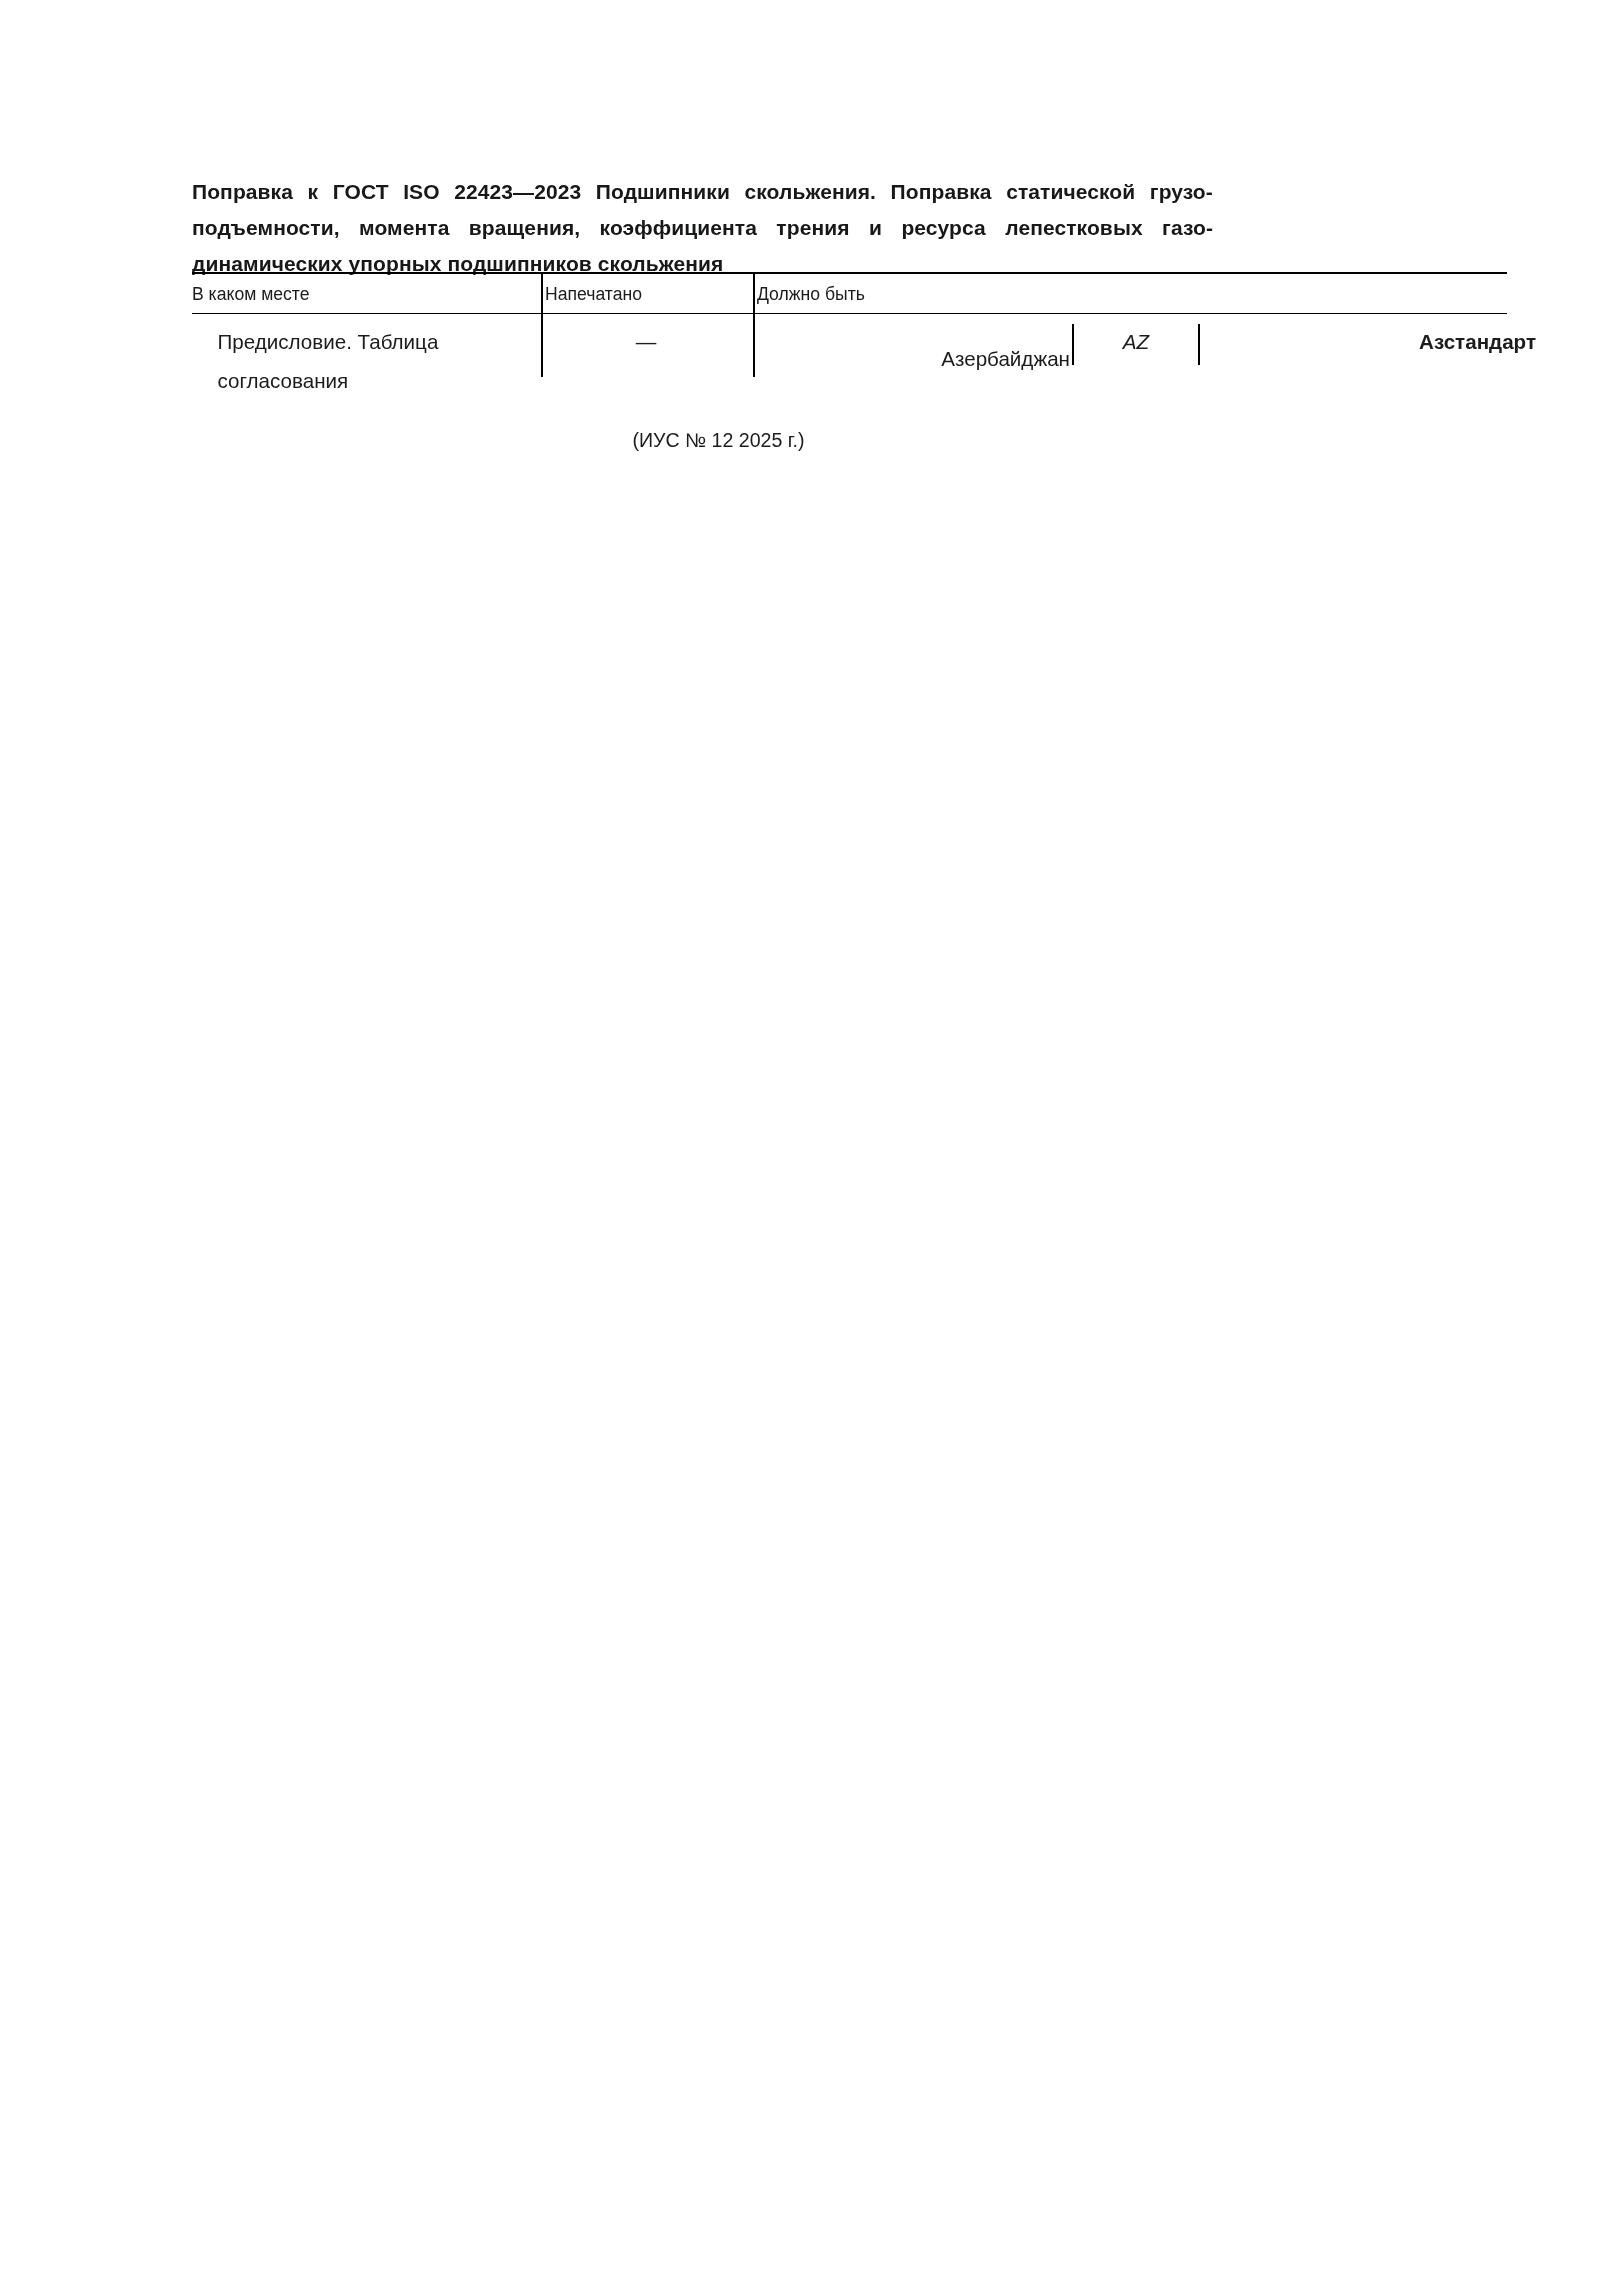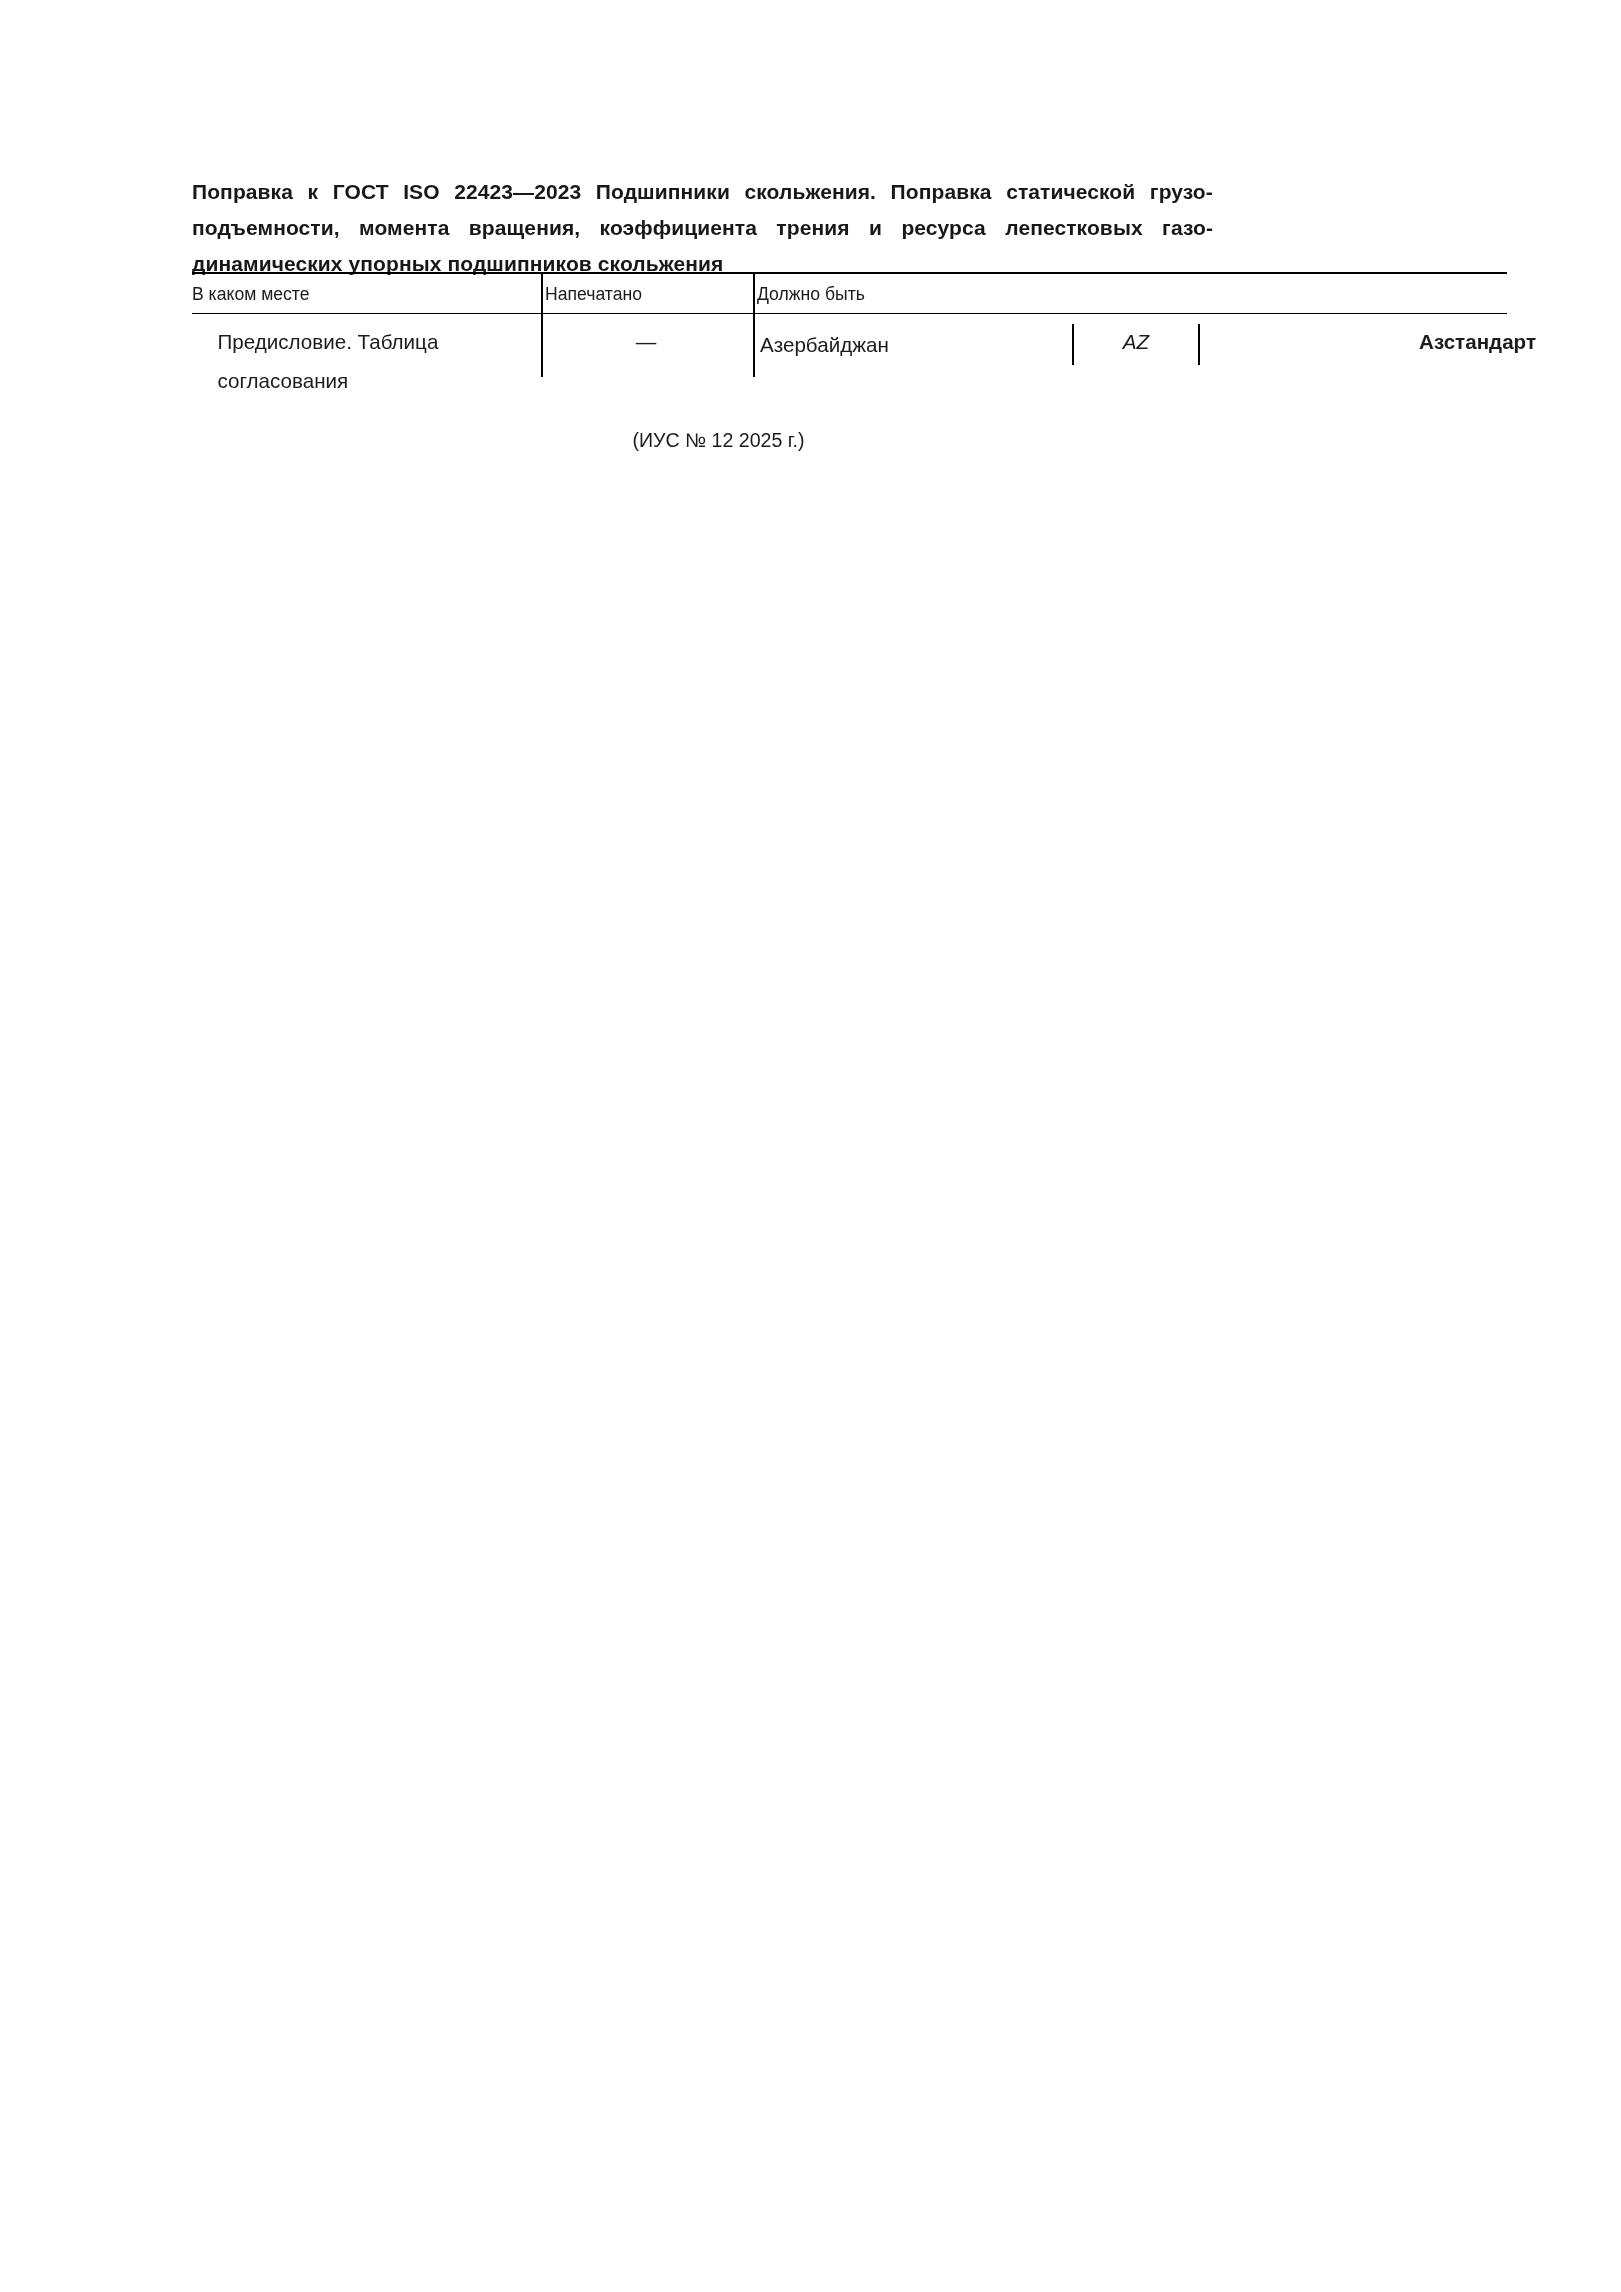--- a/index.html
+++ b/index.html
@@ -111,23 +111,23 @@
     box-sizing: border-box;
   }
   .cell-printed {
     left: 353px;
     top: 7.8px;
     width: 202px;
     text-align: center;
   }
   .cell-country {
     left: 568px;
-    top: 11px;
+    top: 25px;
     width: 310px;
-    text-align: left;
+    text-align: right;
   }
   .cell-code {
     left: 884px;
     top: 7.8px;
     width: 120px;
     text-align: center;
     font-style: italic;
   }
   .cell-org {
     left: 1040px;

